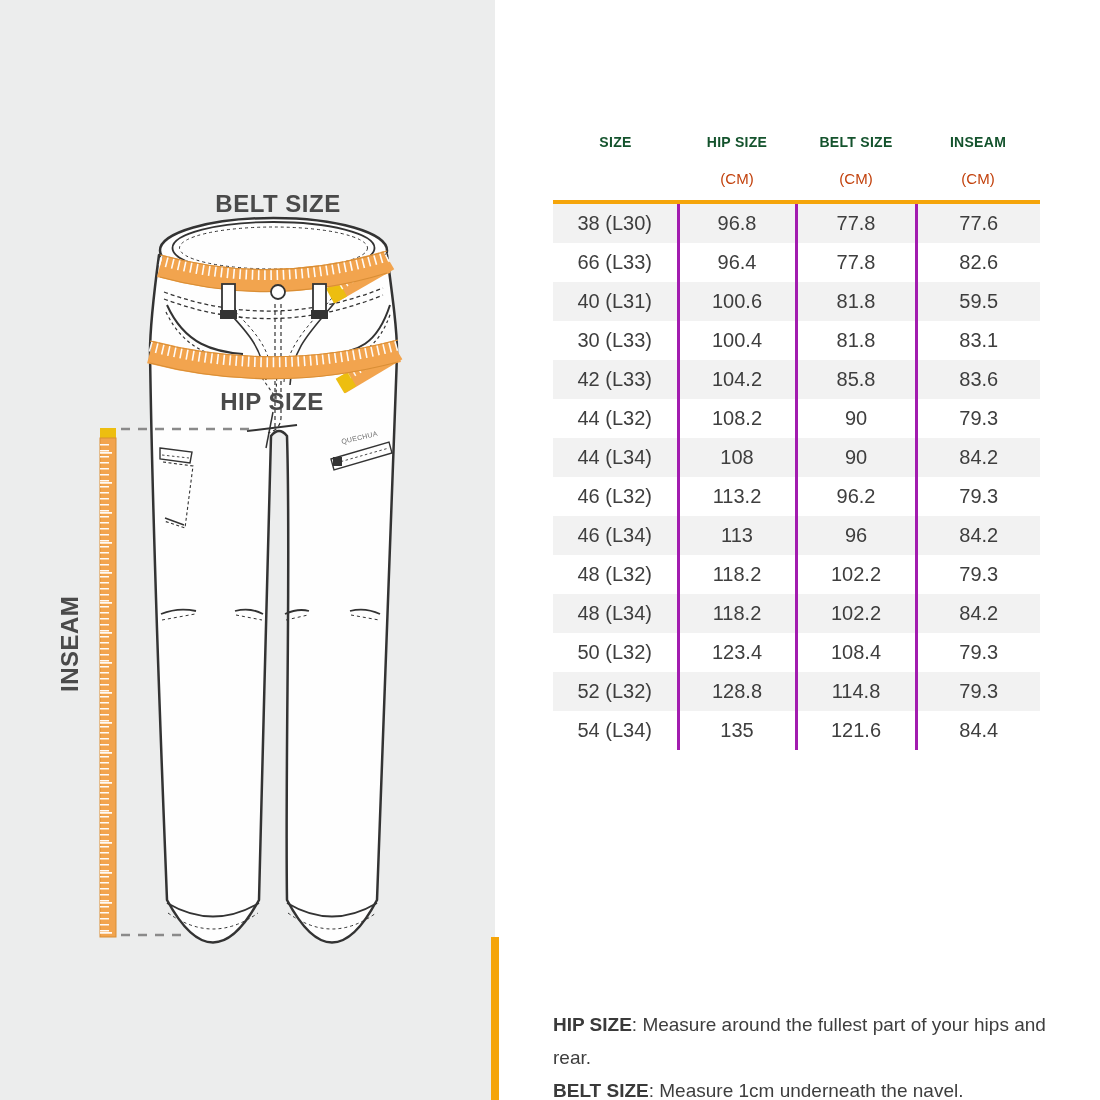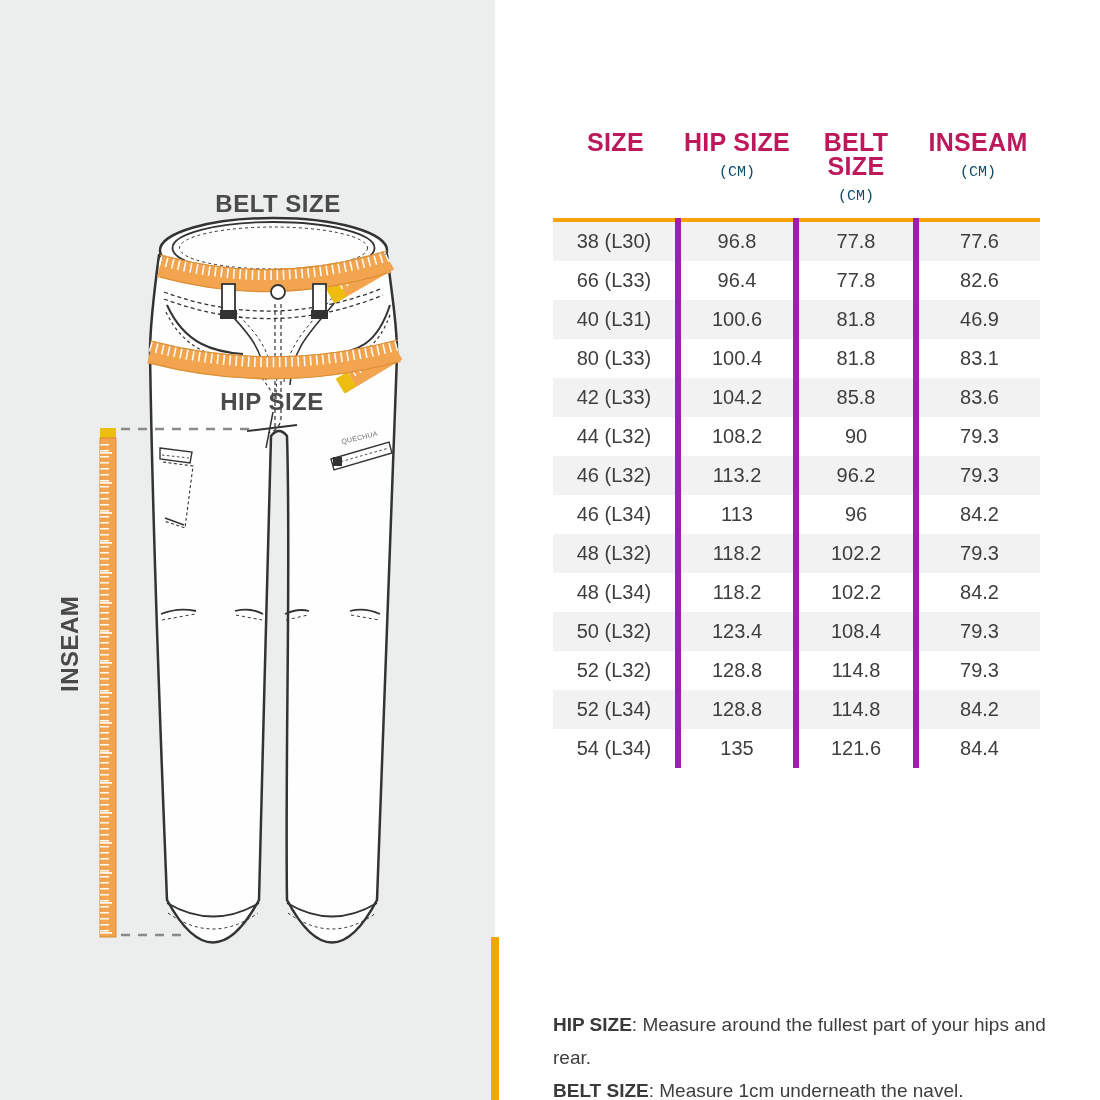--- a/index.html
+++ b/index.html
@@ -34,33 +34,33 @@
   table.size-table{border-collapse:collapse;width:100%;table-layout:fixed;}
   .size-table col.c1{width:125px;}
   .size-table col.c2{width:118px;}
   .size-table col.c3{width:120px;}
   .size-table col.c4{width:124px;}
   .size-table thead th{
     padding:8px 0 12px 0;vertical-align:top;text-align:center;
     border-bottom:4px solid #f5a50a;
   }
   .h-title{
-    display:block;font-size:25px;line-height:24px;font-weight:bold;
-    color:#be185d;letter-spacing:0.3px;
+    display:block;font-size:14px;line-height:24px;font-weight:bold;
+    color:#14532d;letter-spacing:0.3px;
   }
   .h-unit{
     display:block;font-size:15px;line-height:18px;font-weight:normal;
-    color:#0c4a6e;margin-top:10px;min-height:18px;font-family:Liberation Mono, monospace;
+    color:#c2410c;margin-top:16px;min-height:18px;
   }
   .size-table tbody td{
     height:39px;padding:0;text-align:center;vertical-align:middle;
     font-size:20px;color:#3e3e3e;
   }
   .size-table tbody tr:nth-child(odd){background:#f2f2f2;}
-  .size-table tbody td + td{border-left:6px solid #a21caf;}
+  .size-table tbody td + td{border-left:3px solid #a21caf;}
   
   .notes{
     position:absolute;left:553px;top:1008px;width:520px;
     font-size:19px;line-height:33px;color:#3e3e3e;
   }
   .notes p{margin:0;}
   .notes strong{font-weight:bold;color:#3a3a3a;}
 </style>
 </head>
 <body>
@@ -224,41 +224,47 @@
       <tr>
         <td>66 (L33)</td>
         <td>96.4</td>
         <td>77.8</td>
         <td>82.6</td>
       </tr>
       <tr>
         <td>40 (L31)</td>
         <td>100.6</td>
         <td>81.8</td>
-        <td>46.9</td>
-      </tr>
-      <tr>
-        <td>80 (L33)</td>
+        <td>59.5</td>
+      </tr>
+      <tr>
+        <td>30 (L33)</td>
         <td>100.4</td>
         <td>81.8</td>
         <td>83.1</td>
       </tr>
       <tr>
         <td>42 (L33)</td>
         <td>104.2</td>
         <td>85.8</td>
         <td>83.6</td>
       </tr>
       <tr>
         <td>44 (L32)</td>
         <td>108.2</td>
         <td>90</td>
         <td>79.3</td>
       </tr>
       <tr>
+        <td>44 (L34)</td>
+        <td>108</td>
+        <td>90</td>
+        <td>84.2</td>
+      </tr>
+      <tr>
         <td>46 (L32)</td>
         <td>113.2</td>
         <td>96.2</td>
         <td>79.3</td>
       </tr>
       <tr>
         <td>46 (L34)</td>
         <td>113</td>
         <td>96</td>
         <td>84.2</td>
@@ -281,26 +287,20 @@
         <td>108.4</td>
         <td>79.3</td>
       </tr>
       <tr>
         <td>52 (L32)</td>
         <td>128.8</td>
         <td>114.8</td>
         <td>79.3</td>
       </tr>
       <tr>
-        <td>52 (L34)</td>
-        <td>128.8</td>
-        <td>114.8</td>
-        <td>84.2</td>
-      </tr>
-      <tr>
         <td>54 (L34)</td>
         <td>135</td>
         <td>121.6</td>
         <td>84.4</td>
       </tr>
     </tbody>
   </table>
 </div>
 
 <div class="notes">

